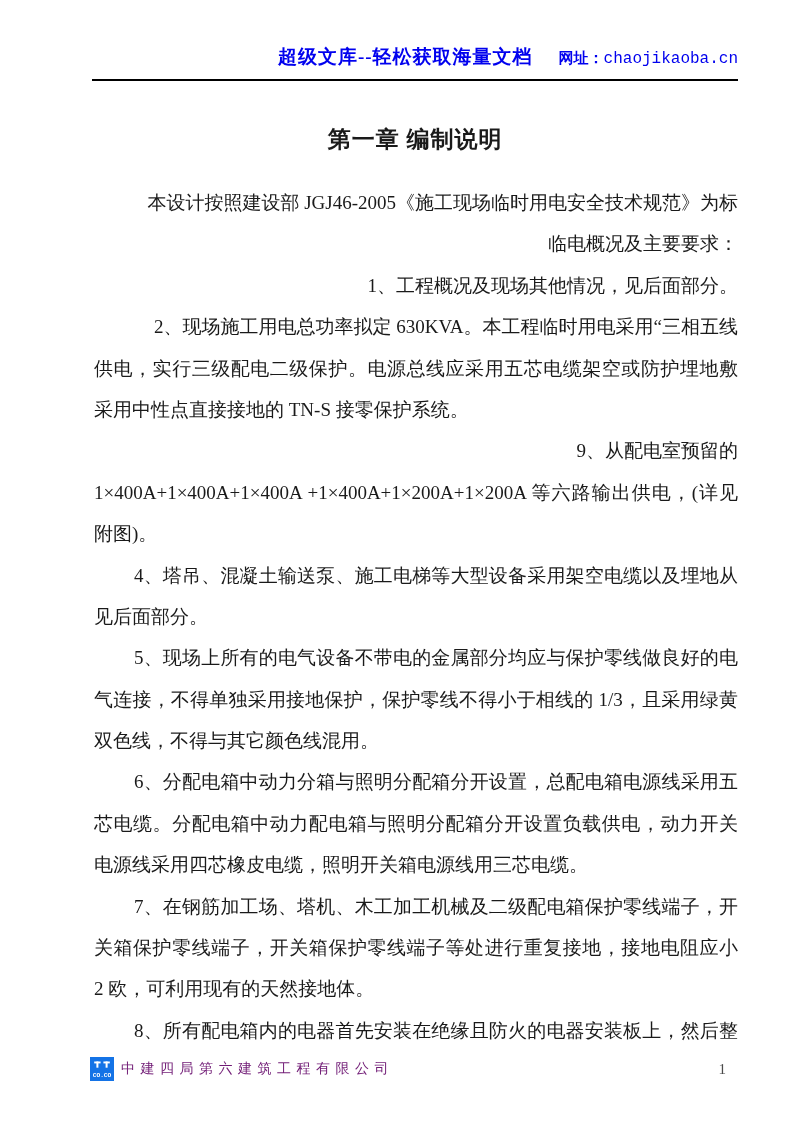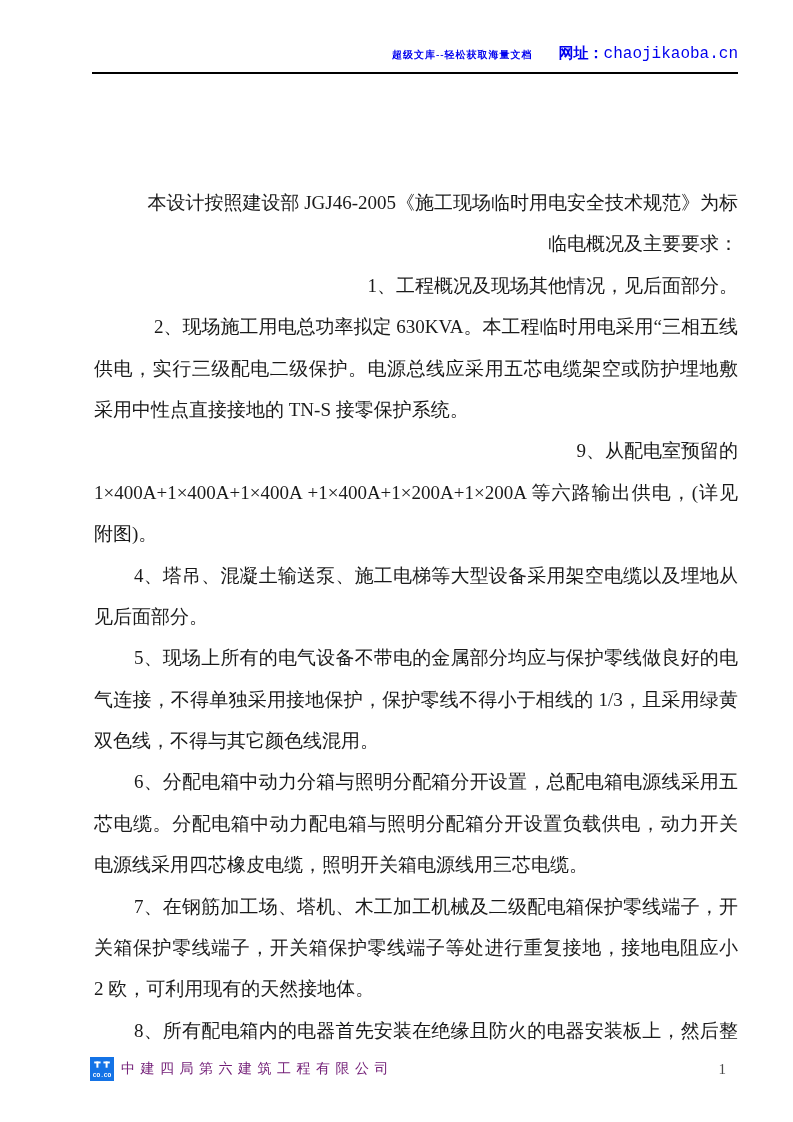--- a/index.html
+++ b/index.html
@@ -22,21 +22,21 @@
     width: 646px;
     display: flex;
     justify-content: flex-end;
     align-items: baseline;
     gap: 26px;
     padding-bottom: 9px;
     border-bottom: 2px solid #000000;
     color: #0101ee;
   }
   .header .promo {
-    font-size: 10px;
+    font-size: 19px;
     font-weight: bold;
     letter-spacing: 1px;
   }
   .header .urlwrap { font-size: 15px; font-weight: bold; white-space: nowrap; }
   .header .url {
     font-family: "Liberation Mono", "DejaVu Sans Mono", monospace;
     font-size: 16px;
     font-weight: normal;
   }
   
@@ -97,20 +97,21 @@
 </head>
 <body>
 
 <div class="page">
 
   <div class="header">
     <span class="promo">超级文库--轻松获取海量文档</span>
     <span class="urlwrap"><span>网址：</span><span class="url">chaojikaoba.cn</span></span>
   </div>
 
+  <h1 class="title">第一章 编制说明</h1>
 
   <div class="body" id="body-lines">
       <div class="line indent fill">本设计按照建设部 JGJ46-2005《施工现场临时用电安全技术规范》为标准。</div>
       <div class="line indent">临电概况及主要要求：</div>
       <div class="line indent">1、工程概况及现场其他情况，见后面部分。</div>
       <div class="line indent fill">2、现场施工用电总功率拟定 630KVA。本工程临时用电采用“三相五线制”</div>
       <div class="line fill">供电，实行三级配电二级保护。电源总线应采用五芯电缆架空或防护埋地敷设。</div>
       <div class="line">采用中性点直接接地的 TN-S 接零保护系统。</div>
       <div class="line indent">9、从配电室预留的</div>
       <div class="line fill">1×400A+1×400A+1×400A +1×400A+1×200A+1×200A 等六路输出供电，(详见</div>

